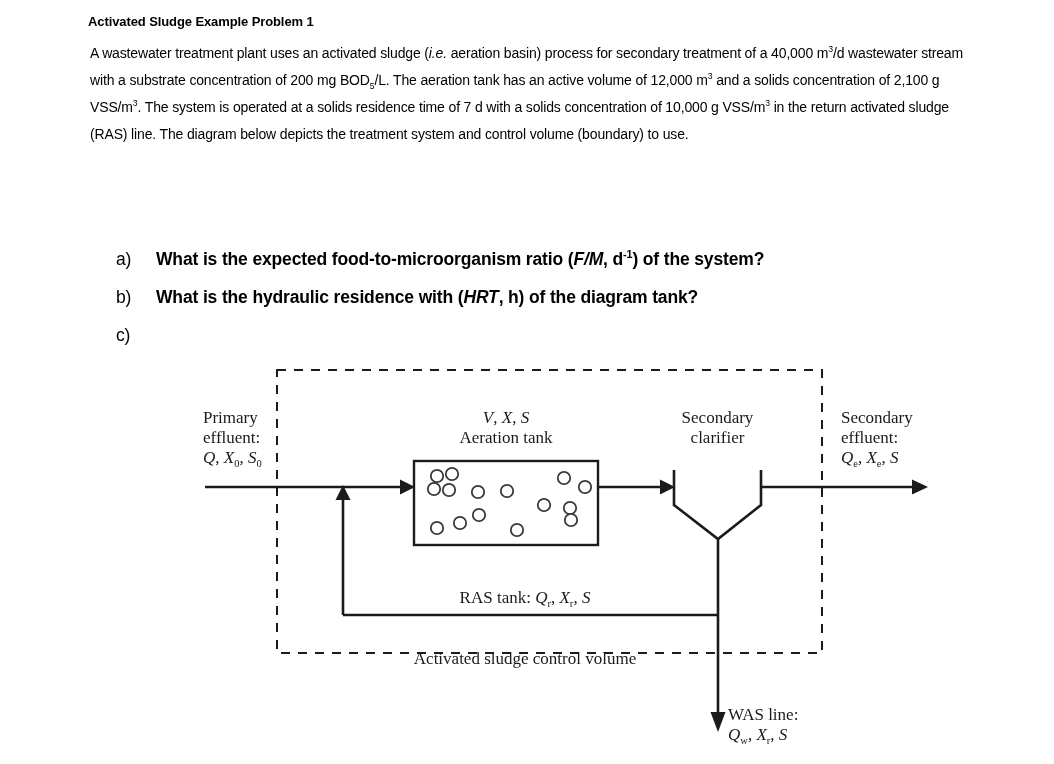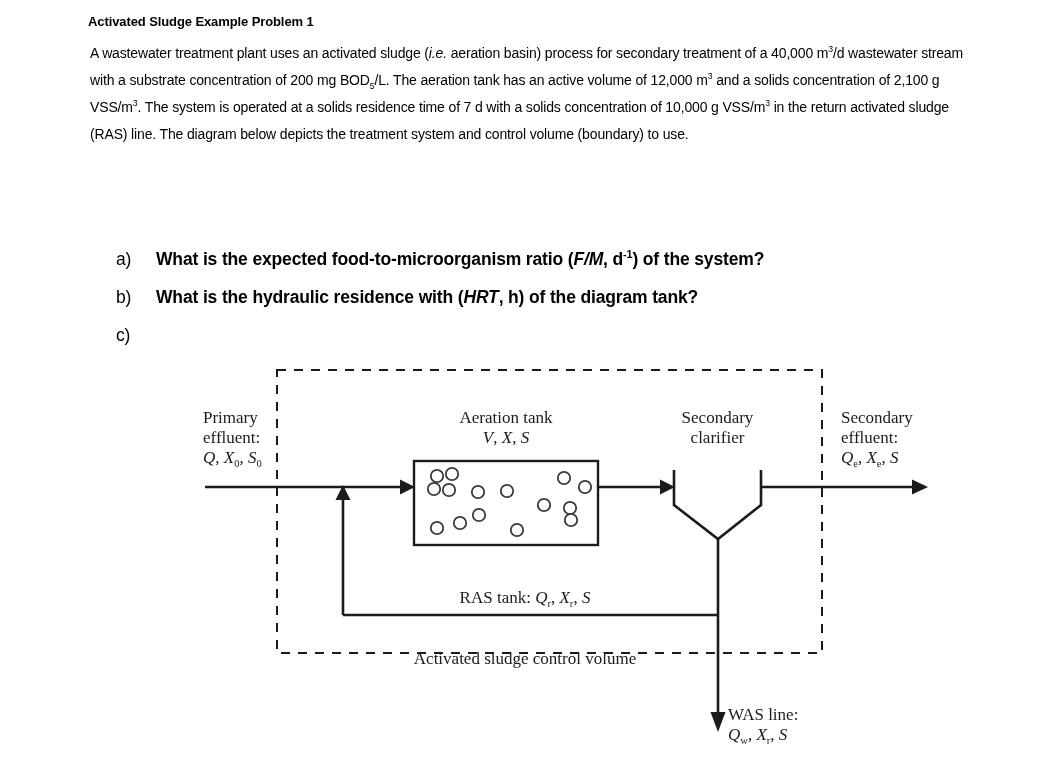--- a/index.html
+++ b/index.html
@@ -142,22 +142,22 @@
 
 <div id="diagram-labels">
 
   <div class="dlabel" style="left:195px; top:408px;margin-left:8px;">
     <div>Primary</div>
     <div>effluent:</div>
     <div><span class="it">Q</span><span>, </span><span class="it">X</span><sub>0</sub><span>, </span><span class="it">S</span><sub>0</sub></div>
   </div>
 
   <div class="dlabel center" style="left:406px; top:408px; width:200px;">
+    <div><span class="it">V</span><span>, </span><span class="it">X</span><span>, </span><span class="it">S</span></div>
     <div>Aeration tank</div>
-    <div><span class="it">V</span><span>, </span><span class="it">X</span><span>, </span><span class="it">S</span></div>
   </div>
 
   <div class="dlabel center" style="left:655px; top:408px; width:125px;">
     <div>Secondary</div>
     <div>clarifier</div>
   </div>
 
   <div class="dlabel" style="left:841px; top:408px;">
     <div>Secondary</div>
     <div>effluent:</div>

